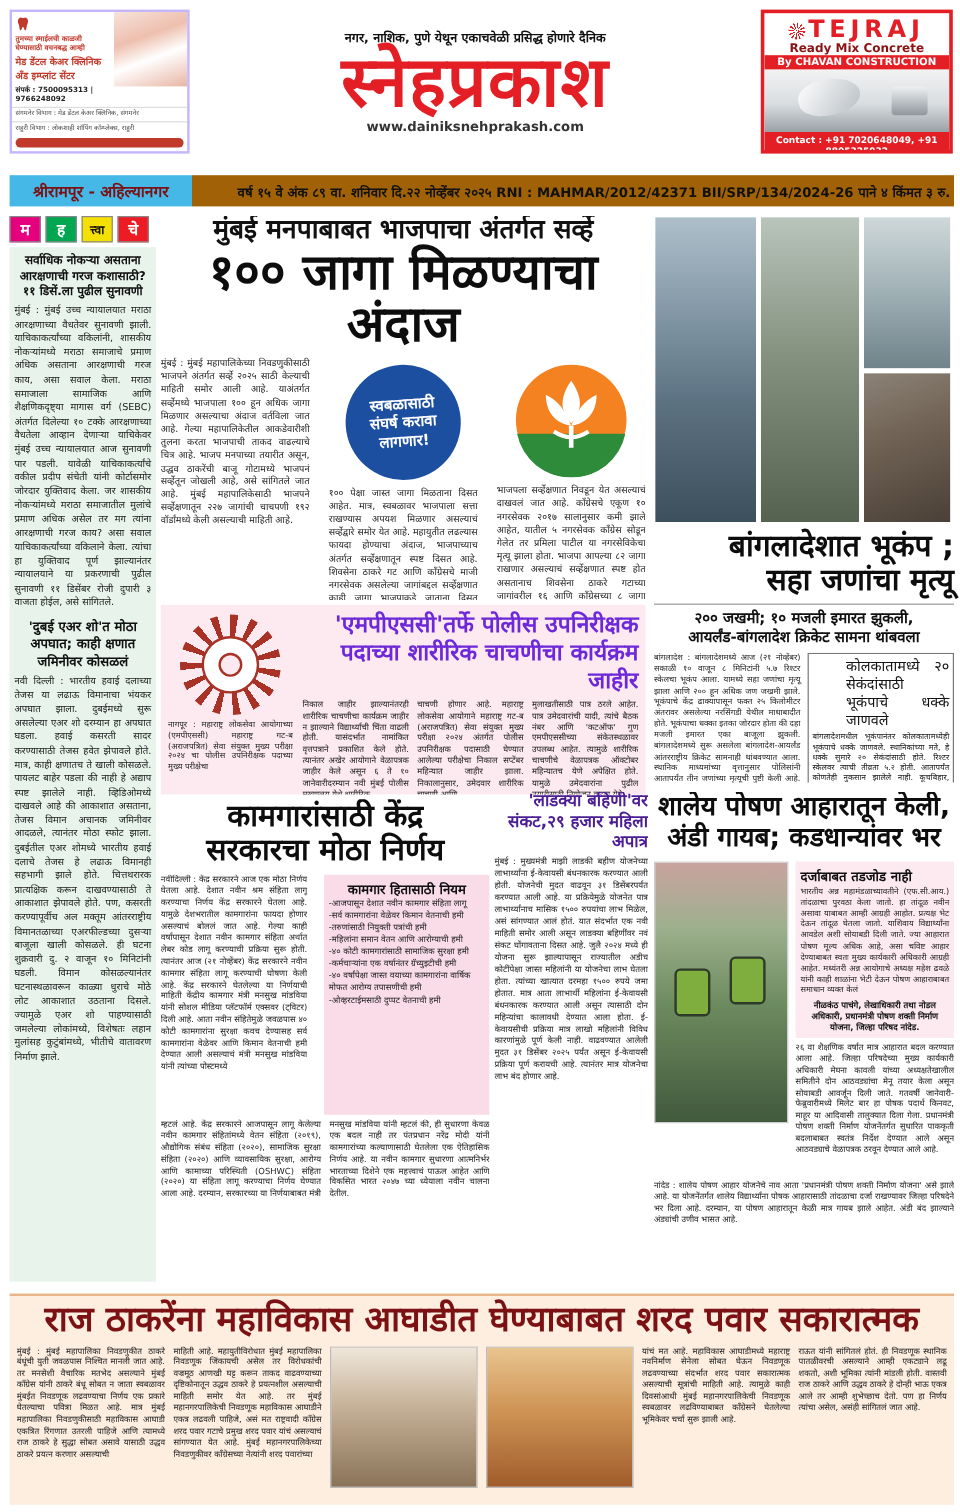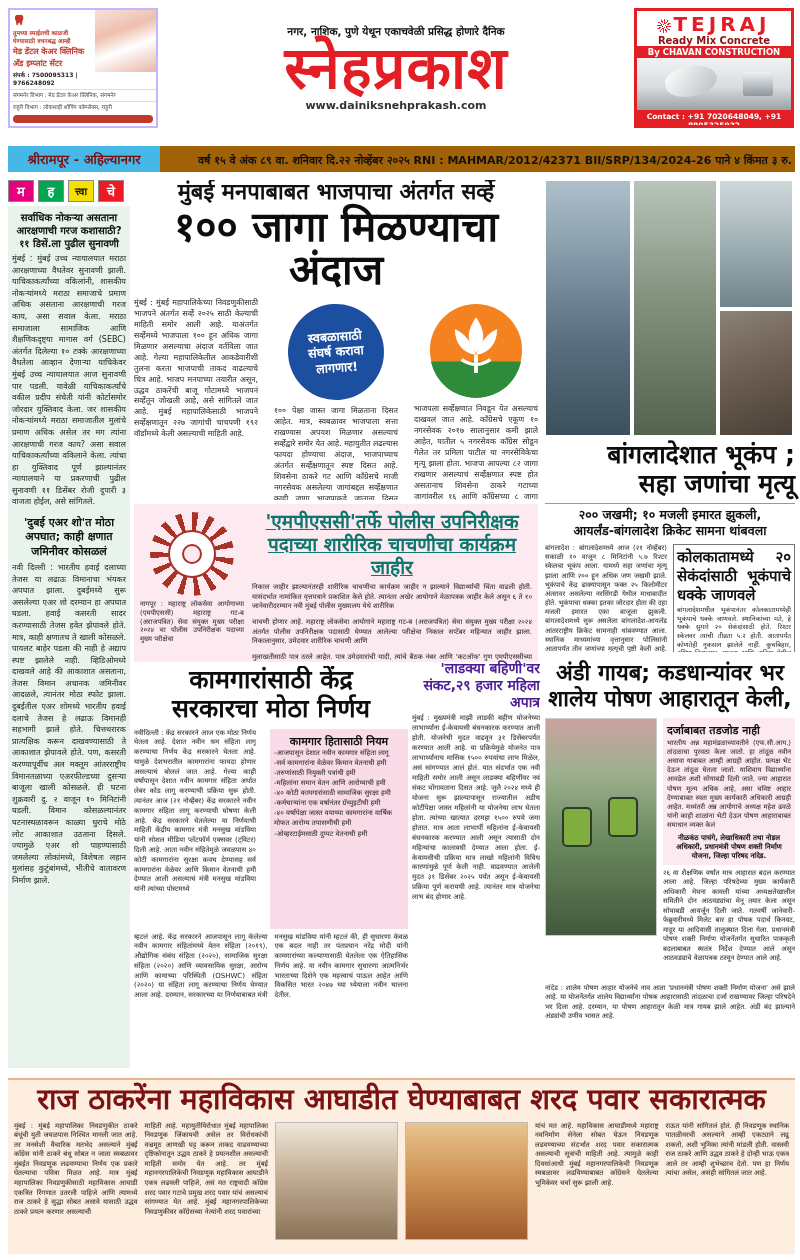--- a/index.html
+++ b/index.html
@@ -63,33 +63,33 @@
   .ph { background:#888; border:1px solid #fff; }
   .ph-a { grid-row:1/3; background:linear-gradient(180deg,#aebfca 0%,#7e93a2 35%,#5d7282 60%,#3c4f5c 100%); }
   .ph-b { background:linear-gradient(180deg,#cfd8da 0%,#9fb0b5 50%,#70838a 100%); }
   .ph-c { background:linear-gradient(160deg,#8c8276 0%,#6e6053 45%,#4a4037 100%); }
   .ph-d { grid-row:1/3; background:linear-gradient(180deg,#b9c4bb 0%,#84927f 45%,#55624f 100%); }
   .quake-headline { font-size:25px; font-weight:bold; color:#0d0d0d; text-align:right; line-height:1.15; margin-top:5px; }
   .quake-subhead { font-size:12.5px; font-weight:bold; color:#111; text-align:center; line-height:1.3; margin-top:4px; border-top:1px solid #999; padding-top:3px; }
   .quake-body { display:flex; gap:6px; margin-top:5px; height:108px; overflow:hidden; }
   .qcol { flex:1; font-size:6.8px; line-height:1.35; text-align:justify; color:#222; }
   .inset-box { border:1px solid #777; padding:3px; margin-bottom:3px; }
-  .inset-head { font-weight:bold; font-size:15px; line-height:1.25; color:#111; }
+  .inset-head { font-weight:normal; font-size:12px; line-height:1.25; color:#111;margin-left:28px; }
   .inset-body { font-size:6.6px; line-height:1.3; text-align:justify; color:#222; margin-top:2px; }
 
   
   .mpsc { position:absolute; left:134px; top:504px; width:404px; height:158px; background:#fdeaf0; padding:6px; display:flex; gap:8px; overflow:hidden; }
   .mpsc-left { width:104px; text-align:center; }
   .mpsc-logo { width:84px; height:84px; margin:2px auto; border-radius:50%; background:repeating-conic-gradient(#a93226 0 9deg,#fdeaf0 9deg 24deg); position:relative; }
   .mpsc-logo-inner { position:absolute; left:18px; top:18px; width:48px; height:48px; border-radius:50%; background:#fff; border:2px solid #a93226; }
   .mpsc-logo-core { position:absolute; left:32px; top:32px; width:20px; height:20px; border-radius:50%; background:#fdeaf0; border:2px solid #a93226; }
   .mpsc-caption { font-size:6.8px; line-height:1.3; text-align:justify; color:#222; margin-top:4px; }
   .mpsc-right { flex:1; }
-  .mpsc-headline { font-size:19px; font-weight:bold; color:#0f766e; text-align:center; line-height:1.2;text-decoration:underline; }
-  .mpsc-cols { display:flex; gap:7px; margin-top:5px; height:96px; overflow:hidden;flex-direction:column; }
+  .mpsc-headline { font-size:19px; font-weight:bold; color:#6d28d9; text-align:right; line-height:1.2; }
+  .mpsc-cols { display:flex; gap:7px; margin-top:5px; height:96px; overflow:hidden; }
   .mpsc-col { flex:1; font-size:6.9px; line-height:1.35; text-align:justify; color:#222; }
 
   
   .labor { position:absolute; left:134px; top:666px; width:274px; height:404px; overflow:hidden; }
   .labor-headline { font-size:25px; font-weight:bold; color:#0d0d0d; text-align:center; line-height:1.15; }
   .labor-row { display:flex; gap:14px; margin-top:5px; }
   .labor-body1 { width:47%; font-size:7px; line-height:1.4; text-align:justify; color:#222; height:200px; overflow:hidden; }
   .rules-box { width:53%; background:#f9dce8; padding:4px; }
   .rules-title { font-weight:bold; font-size:11px; color:#111; text-align:center; }
   .rule-item { font-size:7px; line-height:1.45; color:#222; }
@@ -283,22 +283,22 @@
     <div class="labor-body2">म्हटलं आहे. केंद्र सरकारने आजपासून लागू केलेल्या नवीन कामगार संहितांमध्ये वेतन संहिता (२०१९), औद्योगिक संबंध संहिता (२०२०), सामाजिक सुरक्षा संहिता (२०२०) आणि व्यावसायिक सुरक्षा, आरोग्य आणि कामाच्या परिस्थिती (OSHWC) संहिता (२०२०) या संहिता लागू करण्याचा निर्णय घेण्यात आला आहे. दरम्यान, सरकारच्या या निर्णयाबाबत मंत्री मनसुख मांडविया यांनी म्हटलं की, ही सुधारणा केवळ एक बदल नाही तर पंतप्रधान नरेंद्र मोदी यांनी कामगारांच्या कल्याणासाठी घेतलेला एक ऐतिहासिक निर्णय आहे. या नवीन कामगार सुधारणा आत्मनिर्भर भारताच्या दिशेने एक महत्त्वाचं पाऊल आहेत आणि विकसित भारत २०४७ च्या ध्येयाला नवीन चालना देतील.</div>
   </div>
 
   <div class="ladki">
     <div class="ladki-headline">'लाडक्या बहिणी'वर संकट,२९ हजार महिला अपात्र</div>
     <div class="ladki-body">मुंबई : मुख्यमंत्री माझी लाडकी बहीण योजनेच्या लाभार्थ्यांना ई-केवायसी बंधनकारक करण्यात आली होती. योजनेची मुदत वाढवून ३१ डिसेंबरपर्यंत करण्यात आली आहे. या प्रक्रियेमुळे योजनेत पात्र लाभार्थ्यांनाच मासिक १५०० रुपयांचा लाभ मिळेल, असं सांगण्यात आलं होतं. यात संदर्भात एक नवी माहिती समोर आली असून लाडक्या बहिणींवर नवं संकट घोंगावताना दिसत आहे. जुलै २०२४ मध्ये ही योजना सुरू झाल्यापासून राज्यातील अडीच कोटींपेक्षा जास्त महिलांनी या योजनेचा लाभ घेतला होता. त्यांच्या खात्यात दरमहा १५०० रुपये जमा होतात. मात्र आता लाभार्थी महिलांना ई-केवायसी बंधनकारक करण्यात आली असून त्यासाठी दोन महिन्यांचा कालावधी देण्यात आला होता. ई-केवायसीची प्रक्रिया मात्र लाखो महिलांनी विविध कारणांमुळे पूर्ण केली नाही. वाढवण्यात आलेली मुदत ३१ डिसेंबर २०२५ पर्यंत असून ई-केवायसी प्रक्रिया पूर्ण करायची आहे. त्यानंतर मात्र योजनेचा लाभ बंद होणार आहे.</div>
   </div>
 
   <div class="nutrition">
     <div class="nut-headline">
+      <div>शालेय पोषण आहारातून केली,</div>
       <div>अंडी गायब; कडधान्यांवर भर</div>
-      <div>शालेय पोषण आहारातून केली,</div>
     </div>
     <div class="nut-row">
       <div class="nut-photo">
         <div class="backpack bp1"></div>
         <div class="backpack bp2"></div>
       </div>
       <div class="nut-rightcol">
         <div class="nut-box">
           <div class="nut-box-title">दर्जाबाबत तडजोड नाही</div>
           <div class="nut-box-body">भारतीय अन्न महामंडळाच्यावतीने (एफ.सी.आय.) तांदळाचा पुरवठा केला जातो. हा तांदूळ नवीन असावा याबाबत आम्ही आग्रही आहोत. प्रत्यक्ष भेट देऊन तांदूळ घेतला जातो. याशिवाय विद्यार्थ्यांना आवडेल अशी सोयाबडी दिली जाते. ज्या आहारात पोषण मूल्य अधिक आहे, असा चविष्ट आहार देण्याबाबत स्वतः मुख्य कार्यकारी अधिकारी आग्रही आहेत. मध्यंतरी अन्न आयोगाचे अध्यक्ष महेश ढवळे यांनी काही शाळांना भेटी देऊन पोषण आहाराबाबत समाधान व्यक्त केलं</div>

